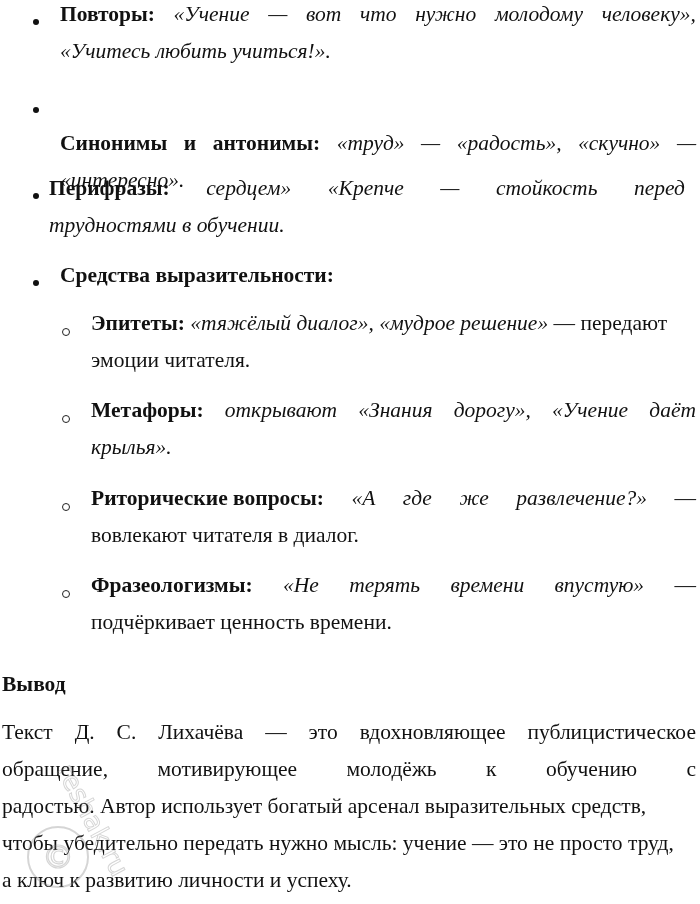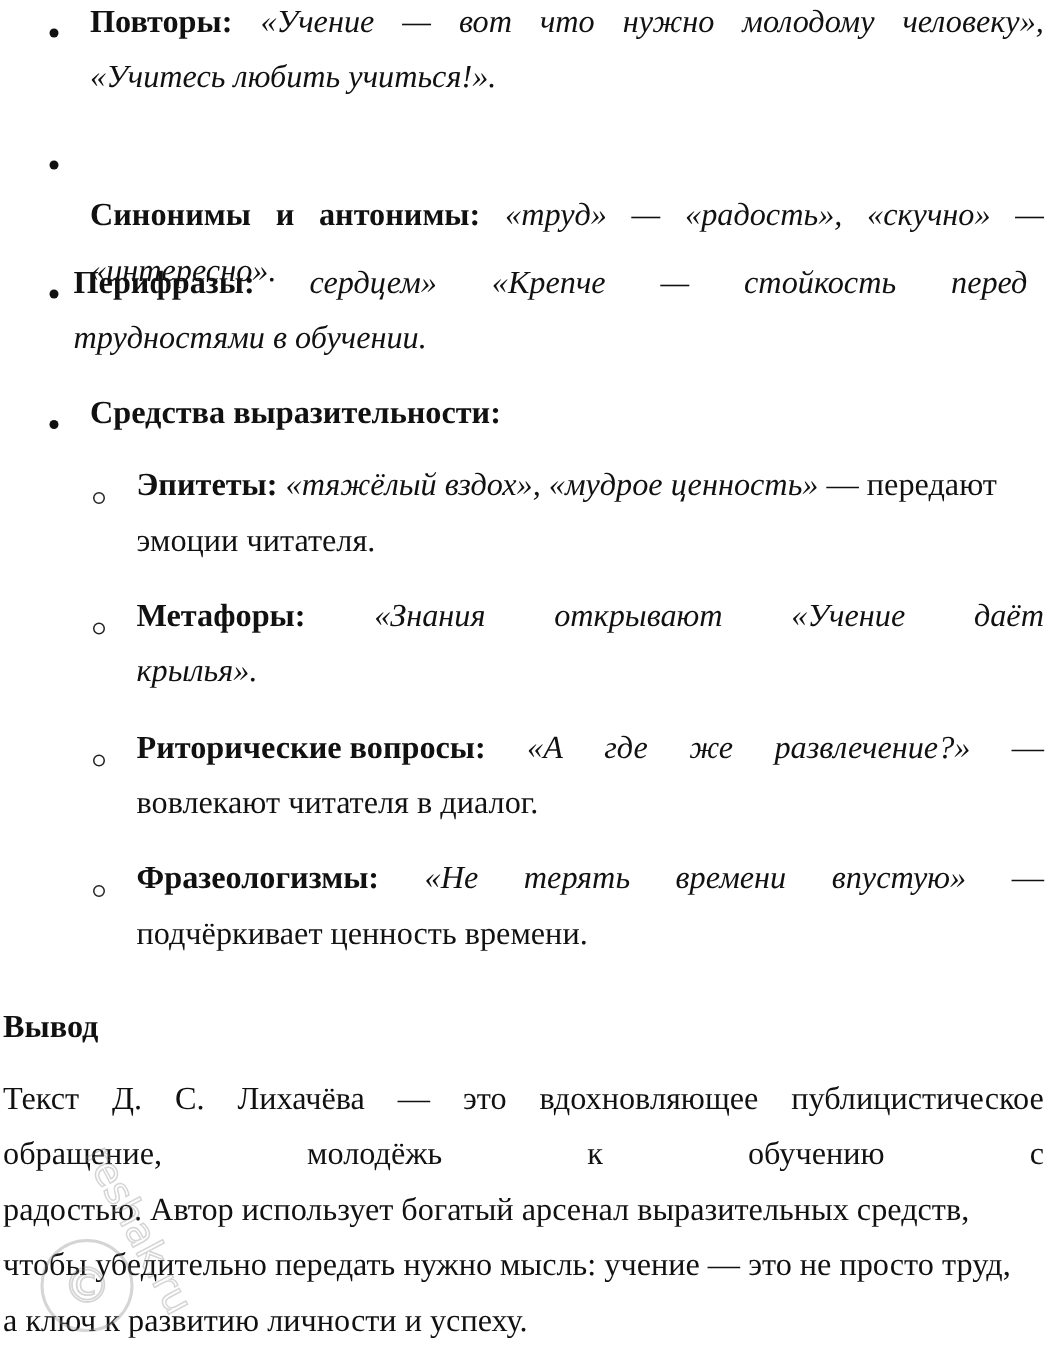--- a/index.html
+++ b/index.html
@@ -115,30 +115,31 @@
     <span class="line"><i>трудностями в обучении.</i></span>
   </div>
 
   <div class="bullet disc" style="left:33px; top:280px;"></div>
   <div class="item" style="left:60px; top:257px; width:636px;">
     <span class="line"><b>Средства выразительности:</b></span>
   </div>
 
   <div class="bullet circle" style="left:62px; top:328px;"></div>
   <div class="item" style="left:91px; top:305px; width:605px;">
-    <span class="line"><b>Эпитеты:</b> <i>«тяжёлый вздох», «мудрое ценность»</i><span> — передают</span></span>
+    <span class="line"><b>Эпитеты:</b> <i>«тяжёлый диалог», «мудрое решение»</i><span> — передают</span></span>
     <span class="line"><span>эмоции читателя.</span></span>
   </div>
 
   <div class="bullet circle" style="left:62px; top:415px;"></div>
   <div class="item" style="left:91px; top:392px; width:605px;">
     <div class="justify-line">
       <b>Метафоры:</b>
+      <i>открывают</i>
       <i>«Знания</i>
-      <i>открывают</i>
+      <i>дорогу»,</i>
       <i>«Учение</i>
       <i>даёт</i>
     </div>
     <span class="line"><i>крылья».</i></span>
   </div>
 
   <div class="bullet circle" style="left:62px; top:503px;"></div>
   <div class="item" style="left:91px; top:480px; width:605px;">
     <div class="justify-line">
       <b>Риторические вопросы:</b>
@@ -172,20 +173,21 @@
       <span>Д.</span>
       <span>С.</span>
       <span>Лихачёва</span>
       <span>—</span>
       <span>это</span>
       <span>вдохновляющее</span>
       <span>публицистическое</span>
     </div>
     <div class="justify-line">
       <span>обращение,</span>
+      <span>мотивирующее</span>
       <span>молодёжь</span>
       <span>к</span>
       <span>обучению</span>
       <span>с</span>
     </div>
     <span class="line">радостью. Автор использует богатый арсенал выразительных средств,</span>
     <span class="line">чтобы убедительно передать нужно мысль: учение — это не просто труд,</span>
     <span class="line">а ключ к развитию личности и успеху.</span>
   </div>
 

